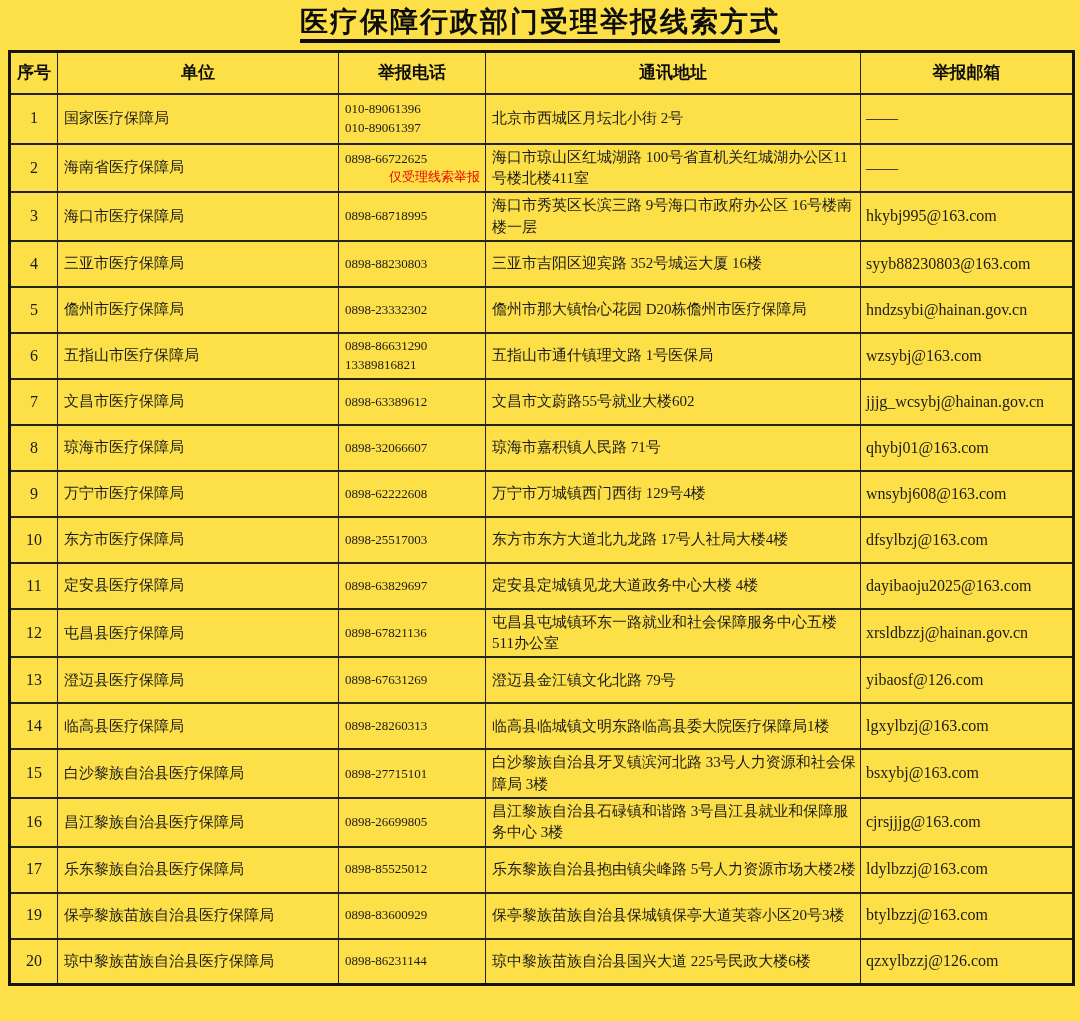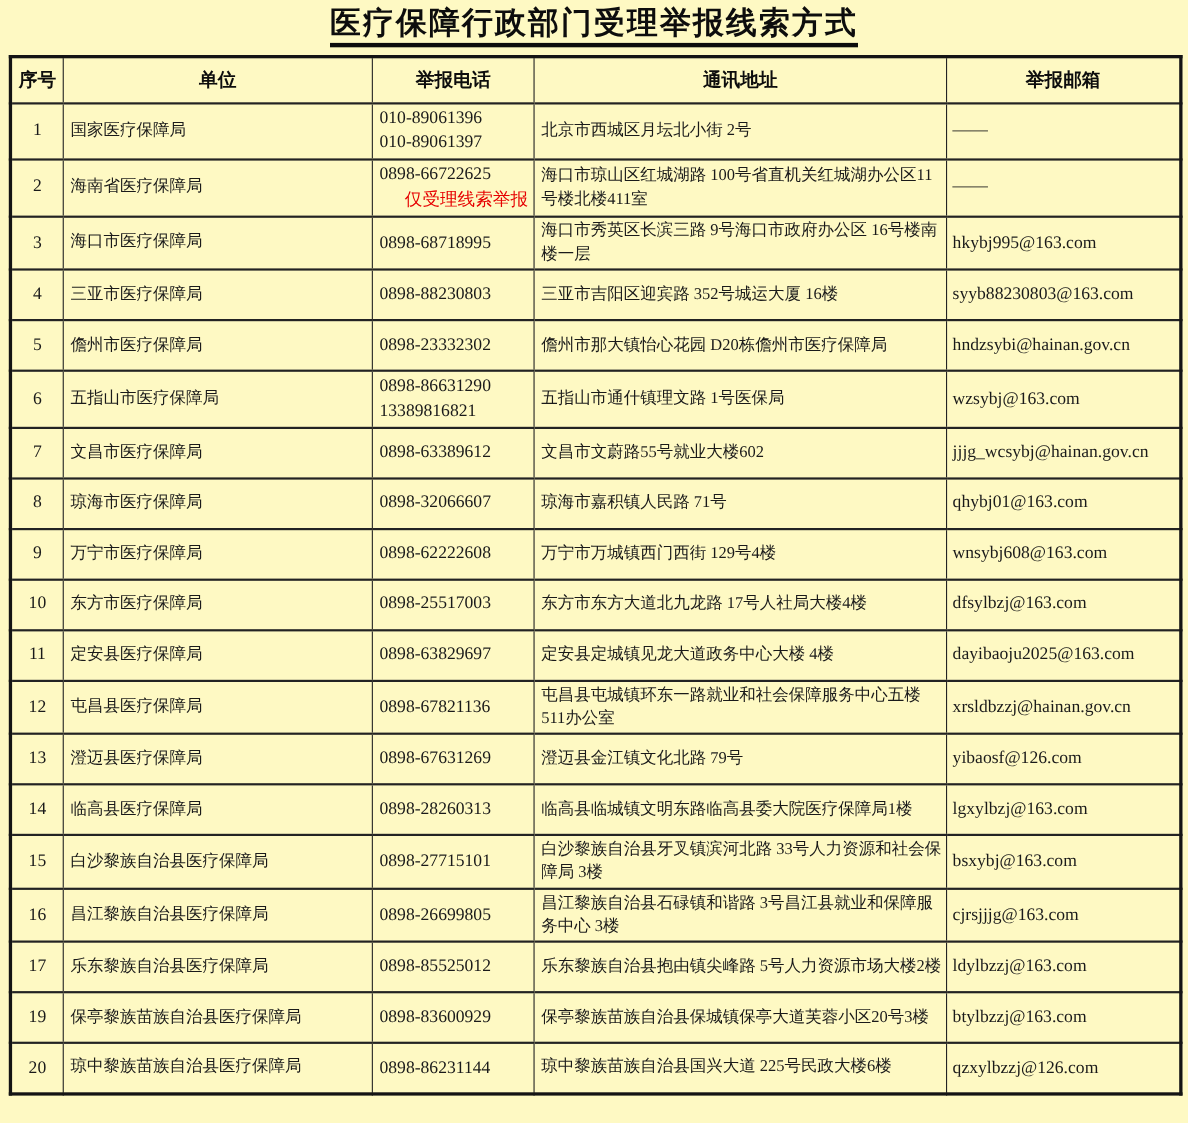--- a/index.html
+++ b/index.html
@@ -4,21 +4,21 @@
 <style>
   * { margin: 0; padding: 0; box-sizing: border-box; }
   html, body { background: #ffffff; }
   body {
     font-family: "Liberation Serif", "DejaVu Serif", serif;
     color: #1a1a1a;
   }
   .page {
     width: 1080px;
     height: 1021px;
-    background: #fef9c3;
+    background: #fde047;
     overflow: hidden;
   }
   .title-wrap {
     text-align: center;
     padding-top: 6px;
   }
   .page-title {
     display: inline-block;
     font-size: 28px;
     font-weight: bold;
@@ -50,21 +50,21 @@
     font-size: 17px;
     font-weight: bold;
     text-align: center;
     color: #0d0d0d;
     margin-left: 12px;
   }
   .report-table tbody tr { height: 46px; }
   .report-table tbody tr:first-child { height: 50px; }
   td.c-no { text-align: center; font-size: 16px; }
   td.c-unit { padding-left: 6px; }
-  td.c-phone { font-size: 16px; padding-left: 6px; }
+  td.c-phone { font-size: 13px; padding-left: 6px; }
   td.c-addr { padding-left: 6px; padding-right: 2px; }
   td.c-email { font-size: 16px; padding-left: 5px; }
   .red-note { color: var(--note-red, #e60000); font-weight: normal; text-align: right; }
 </style>
 </head>
 <body>
 
 <div class="page">
   <div class="title-wrap">
     <div class="page-title">医疗保障行政部门受理举报线索方式</div>

